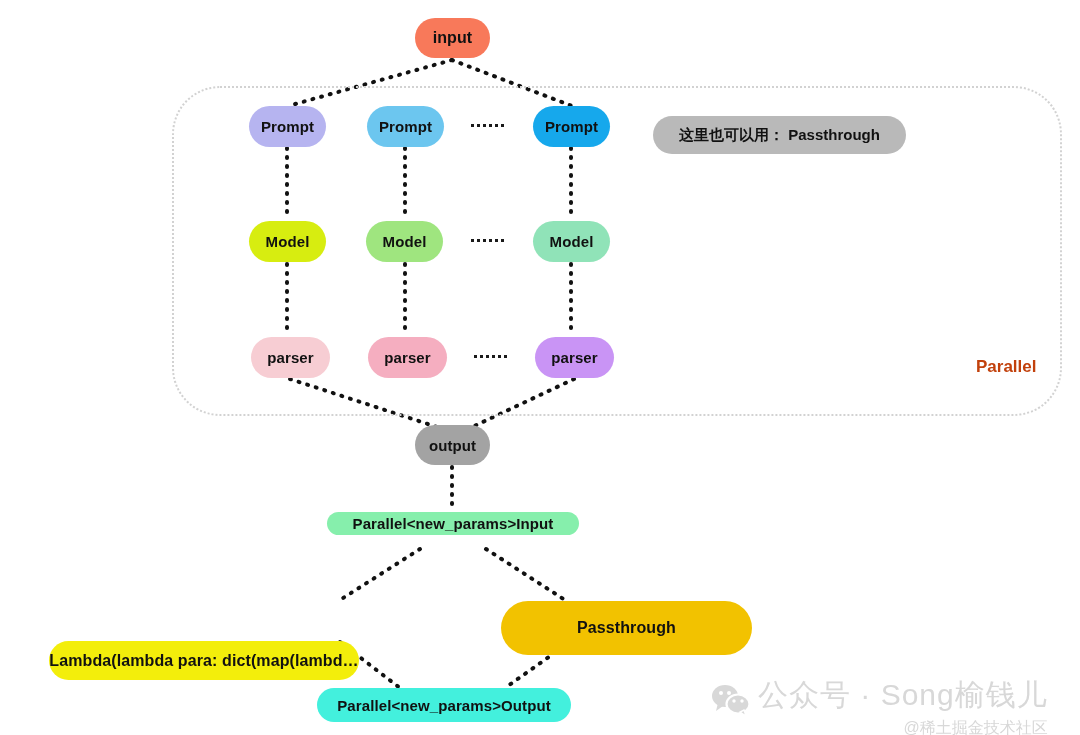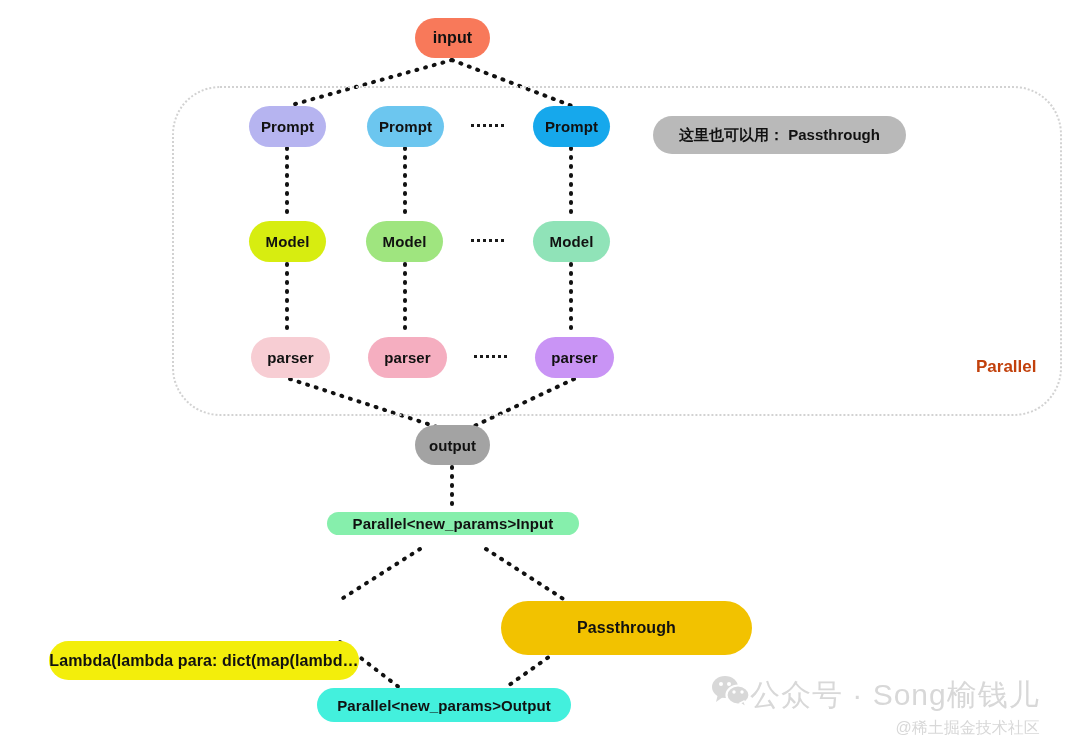--- a/index.html
+++ b/index.html
@@ -80,22 +80,22 @@
     white-space: nowrap;
     z-index: 4;
   }
   .watermark {
     position: absolute;
     z-index: 6;
     user-select: none;
   }
   .wm-main {
     display: flex;
-    align-items: flex-start;
-    gap: 0;
+    align-items: flex-end;
+    gap: 8px;
     color: #d8d8d8;
     font-size: 30px;
     letter-spacing: 1px;
     white-space: nowrap;
   }
   .wm-sub {
     text-align: right;
     color: #d8d8d8;
     font-size: 16px;
     margin-top: 2px;

